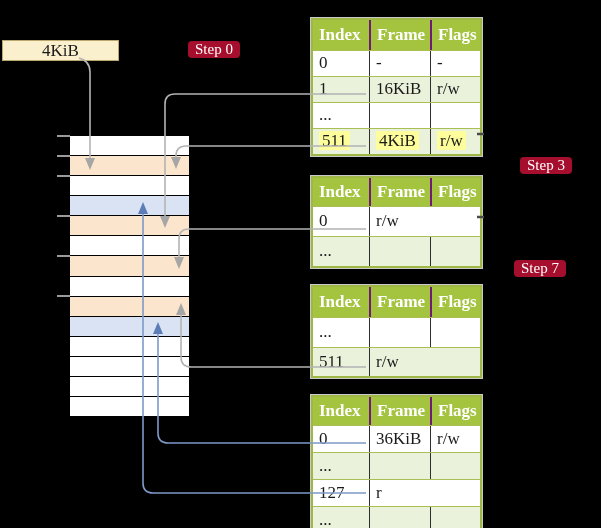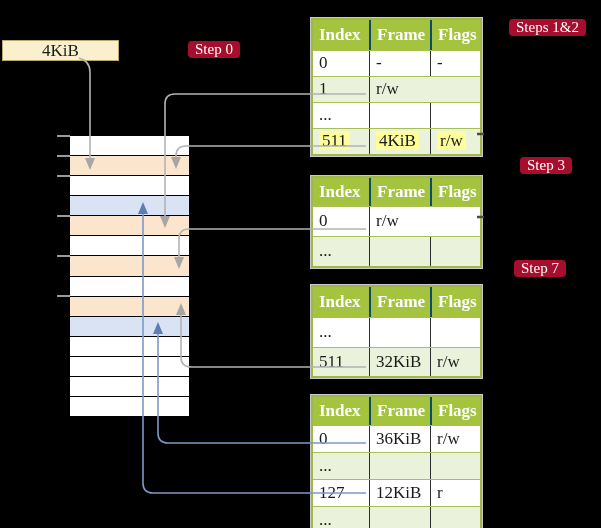--- a/index.html
+++ b/index.html
@@ -43,21 +43,21 @@
   }
   .t1{top:18px}.t2{top:176px}.t3{top:285px}.t4{top:395px}
   .hrow{display:flex;background:var(--c-green);}
   .brow{display:flex;border-top:1.5px solid var(--c-rowline);background:#fff;}
   .brow.shade{background:var(--c-greenlight);}
   .cell{box-sizing:border-box;padding-left:6px;overflow:hidden;white-space:nowrap;}
   .cell.c1{width:56px;}
   .cell.c2{width:61px;}
   .cell.c3{flex:1;}
   .hcell{color:#fff;font-weight:bold;font-size:17px;}
-  .hcell.c2,.hcell.c3{border-left:2px solid #0c4a6e;}
+  .hcell.c2,.hcell.c3{border-left:2px solid #701a75;}
   .bcell{color:#1a1a1a;font-size:17px;}
   .bcell.c2,.bcell.c3{border-left:1.5px solid #2f2f2f;}
   .t1 .hrow{height:30px;line-height:29px}.t1 .brow{height:25px;line-height:24px}
   .t2 .hrow{height:28px;line-height:27px}.t2 .brow{height:29px;line-height:28px}
   .t3 .hrow{height:30px;line-height:29px}.t3 .brow{height:28.5px;line-height:27px}
   .t4 .hrow{height:28px;line-height:27px}.t4 .brow{height:26px;line-height:25px}
   .hl{background:var(--c-yellow);padding:0 3px;}
   
   .overlay{position:absolute;left:0;top:0;z-index:6;pointer-events:none;}
   .gray-line{fill:none;stroke:var(--c-grayline);stroke-width:1.6;}
@@ -67,21 +67,20 @@
   .stub{stroke:#4a4a4a;stroke-width:2.5;}
 </style>
 </head>
 <body>
 
 <div class="stage">
 
   <div class="frame-box">4KiB</div>
 
   <div class="badge b-step0">Step 0</div>
-  <div class="badge b-steps12">Steps 1&amp;2</div>
   <div class="badge b-step3">Step 3</div>
   <div class="badge b-step4">Step 7</div>
 
   <div class="memory">
     <div class="mrow white"></div>
     <div class="mrow peach"></div>
     <div class="mrow white"></div>
     <div class="mrow blue"></div>
     <div class="mrow peach"></div>
     <div class="mrow white"></div>
@@ -107,20 +106,21 @@
       <div class="cell hcell c2">Frame</div>
       <div class="cell hcell c3">Flags</div>
     </div>
     <div class="brow">
       <div class="cell bcell c1"><span>0</span></div>
       <div class="cell bcell c2"><span>-</span></div>
       <div class="cell bcell c3"><span>-</span></div>
     </div>
     <div class="brow shade">
       <div class="cell bcell c1"><span>1</span></div>
+      <div class="cell bcell c2"><span>16KiB</span></div>
       <div class="cell bcell c3"><span>r/w</span></div>
     </div>
     <div class="brow">
       <div class="cell bcell c1"><span>...</span></div>
       <div class="cell bcell c2"><span></span></div>
       <div class="cell bcell c3"><span></span></div>
     </div>
     <div class="brow shade">
       <div class="cell bcell c1"><span class="hl">511</span></div>
       <div class="cell bcell c2"><span class="hl">4KiB</span></div>
@@ -151,21 +151,20 @@
       <div class="cell hcell c2">Frame</div>
       <div class="cell hcell c3">Flags</div>
     </div>
     <div class="brow">
       <div class="cell bcell c1"><span>...</span></div>
       <div class="cell bcell c2"><span></span></div>
       <div class="cell bcell c3"><span></span></div>
     </div>
     <div class="brow shade">
       <div class="cell bcell c1"><span>511</span></div>
-      <div class="cell bcell c2"><span>32KiB</span></div>
       <div class="cell bcell c3"><span>r/w</span></div>
     </div>
   </div>
 
   <div class="ptable t4">
     <div class="hrow">
       <div class="cell hcell c1">Index</div>
       <div class="cell hcell c2">Frame</div>
       <div class="cell hcell c3">Flags</div>
     </div>
@@ -174,21 +173,20 @@
       <div class="cell bcell c2"><span>36KiB</span></div>
       <div class="cell bcell c3"><span>r/w</span></div>
     </div>
     <div class="brow shade">
       <div class="cell bcell c1"><span>...</span></div>
       <div class="cell bcell c2"><span></span></div>
       <div class="cell bcell c3"><span></span></div>
     </div>
     <div class="brow">
       <div class="cell bcell c1"><span>127</span></div>
-      <div class="cell bcell c2"><span>12KiB</span></div>
       <div class="cell bcell c3"><span>r</span></div>
     </div>
     <div class="brow shade">
       <div class="cell bcell c1"><span>...</span></div>
       <div class="cell bcell c2"><span></span></div>
       <div class="cell bcell c3"><span></span></div>
     </div>
   </div>
 
   <svg class="overlay" width="601" height="528" viewBox="0 0 601 528">

